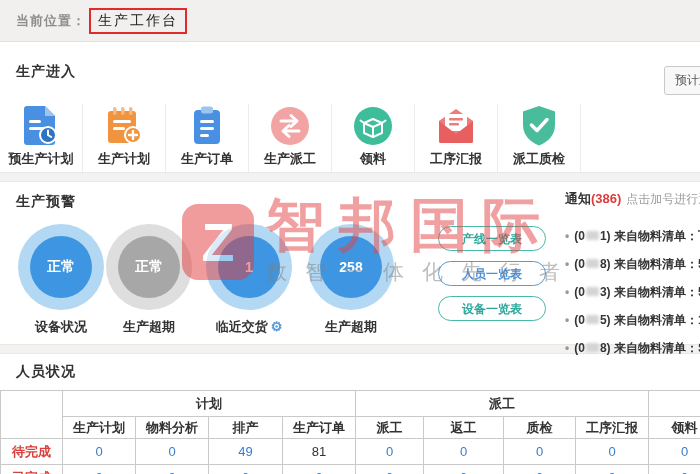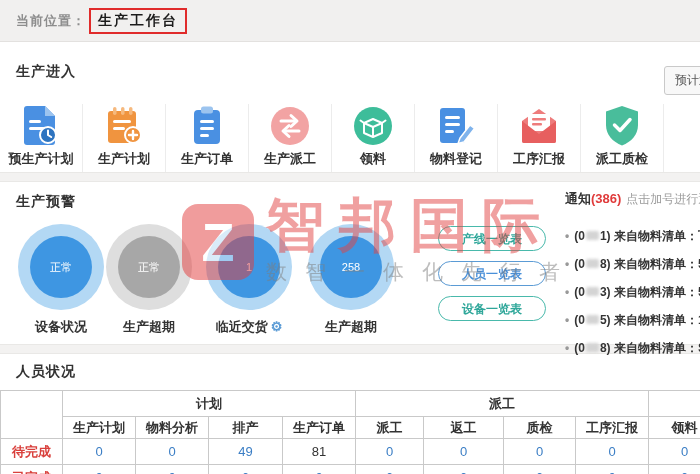--- a/index.html
+++ b/index.html
@@ -2,42 +2,42 @@
 <html><head>
 <meta charset="utf-8">
 <style>
   * { margin:0; padding:0; box-sizing:border-box; }
   body { font-family:"Liberation Sans", sans-serif; background:#fff; }
   .page { position:relative; width:700px; height:474px; background:#fff; overflow:hidden; }
 
   
   .topbar { height:42px; background:#f1f0ef; border-bottom:1px solid #e3e1df; display:flex; align-items:center; padding-left:16px; }
   .loc-label { color:#8d8d8d; font-size:13px; font-weight:bold; letter-spacing:1px; }
-  .loc-value { border:2px solid #e02b2b; color:#1c1c1c; font-weight:bold; font-size:14px; padding:2px 7px; margin-left:3px; letter-spacing:2px; }
+  .loc-value { border:2px solid #e02b2b; color:#1c1c1c; font-weight:normal; font-size:14px; padding:2px 7px; margin-left:3px; letter-spacing:2px; }
 
   
   .entry { position:relative; padding-top:20px; }
   .panel-title { display:inline-block; font-size:14px; font-weight:bold; color:#333; margin-left:16px; letter-spacing:1px; line-height:16px; }
   .preplan-btn { position:absolute; top:24px; left:664px; width:72px; background:#f8f8f8; border:1px solid #c9c9c9; border-radius:3px; font-size:12px; color:#555; padding:5px 0 5px 10px; text-align:left; white-space:nowrap; cursor:pointer; font-family:inherit; }
   .icon-row { display:flex; margin-top:24px; height:68px; }
   .entry-item { width:83px; display:flex; flex-direction:column; align-items:center; border-right:1px solid #ececec; cursor:pointer; }
   .entry-item.stub { width:36px; border-right:none; }
   .eicon { height:44px; display:flex; align-items:flex-start; }
   .elabel { font-size:13px; font-weight:bold; color:#333; margin-top:2px; white-space:nowrap; }
 
   .band { height:10px; background:#f3f2f1; border-top:1px solid #e9e8e6; border-bottom:1px solid #e9e8e6; }
 
   
   .warning { position:relative; height:162px; padding-top:10px; }
   .gauges { position:absolute; left:18px; top:42px; display:flex; }
   .gauge { display:flex; flex-direction:column; align-items:center; }
   .gauge.g2 { margin-left:2px; } .gauge.g3 { margin-left:14px; } .gauge.g4 { margin-left:16px; }
   .ring { width:86px; height:86px; border-radius:50%; display:flex; align-items:center; justify-content:center; }
   .ring.blue { background:#b3d8f4; } .ring.gray { background:#dedede; }
-  .core { width:62px; height:62px; border-radius:50%; display:flex; align-items:center; justify-content:center; color:#fff; font-weight:normal; font-size:11px; cursor:pointer; }
+  .core { width:62px; height:62px; border-radius:50%; display:flex; align-items:center; justify-content:center; color:#fff; font-weight:bold; font-size:14px; cursor:pointer; }
   .core.blue { background:#3e96e2; } .core.gray { background:#a7a7a7; }
   .glabel { margin-top:8px; font-size:13px; font-weight:bold; color:#333; white-space:nowrap; }
   .gear { color:#5b9bd5; font-size:13px; margin-left:3px; cursor:pointer; }
   .pills { position:absolute; left:438px; top:44px; }
   .pill { display:block; width:108px; height:25px; border-radius:13px; background:#fff; font-weight:bold; font-size:12px; text-align:center; line-height:22px; margin-bottom:10px; cursor:pointer; font-family:inherit; }
   .pill.teal { border:1px solid #49b9ab; color:#2fa79a; }
   .pill.blue { border:1px solid #5b9bd5; color:#4a90d9; }
 
   
   .notices { position:absolute; left:565px; top:8px; width:260px; }
@@ -144,32 +144,20 @@
           <svg width="44" height="44" viewBox="0 0 44 44">
               <circle cx="22" cy="22" r="19" fill="#3dbd9a"></circle>
               <path d="M13 19l9-4 9 4v10l-9 4-9-4z" fill="none" stroke="#fff" stroke-width="2" stroke-linejoin="round"></path>
               <path d="M13 19l9 4 9-4M22 23v10" fill="none" stroke="#fff" stroke-width="2" stroke-linejoin="round"></path>
               <path d="M13 19l-3.5-2.5M31 19l3.5-2.5" stroke="#fff" stroke-width="2" stroke-linecap="round"></path>
             </svg>
         </span>
         <span class="elabel">领料</span>
       </div>
 
-      <div class="entry-item">
-        <span class="eicon">
-          <svg width="42" height="44" viewBox="0 0 42 44">
-              <rect x="5" y="4" width="25" height="35" rx="3" fill="#4a90e2"></rect>
-              <rect x="10" y="12" width="15" height="3" rx="1.5" fill="#fff"></rect>
-              <rect x="10" y="19" width="15" height="3" rx="1.5" fill="#fff"></rect>
-              <rect x="10" y="26" width="9" height="3" rx="1.5" fill="#fff"></rect>
-              <path d="M25 34l10-13 4.5 3.5L29 38l-6 1.5z" fill="#7fb3ec" stroke="#fff" stroke-width="1.5" stroke-linejoin="round"></path>
-            </svg>
-        </span>
-        <span class="elabel">物料登记</span>
-      </div>
 
       <div class="entry-item">
         <span class="eicon">
           <svg width="42" height="44" viewBox="0 0 42 44">
               <path d="M4 17L21 5l17 12v20a2 2 0 0 1-2 2H6a2 2 0 0 1-2-2z" fill="#ee7c7c"></path>
               <rect x="10" y="10" width="22" height="17" fill="#fff"></rect>
               <rect x="14" y="14" width="14" height="2.5" rx="1" fill="#ee7c7c"></rect>
               <rect x="14" y="19" width="10" height="2.5" rx="1" fill="#ee7c7c"></rect>
               <path d="M4 17v20a2 2 0 0 0 2 2h30a2 2 0 0 0 2-2V17L21 30z" fill="#e75f5f"></path>
             </svg>

